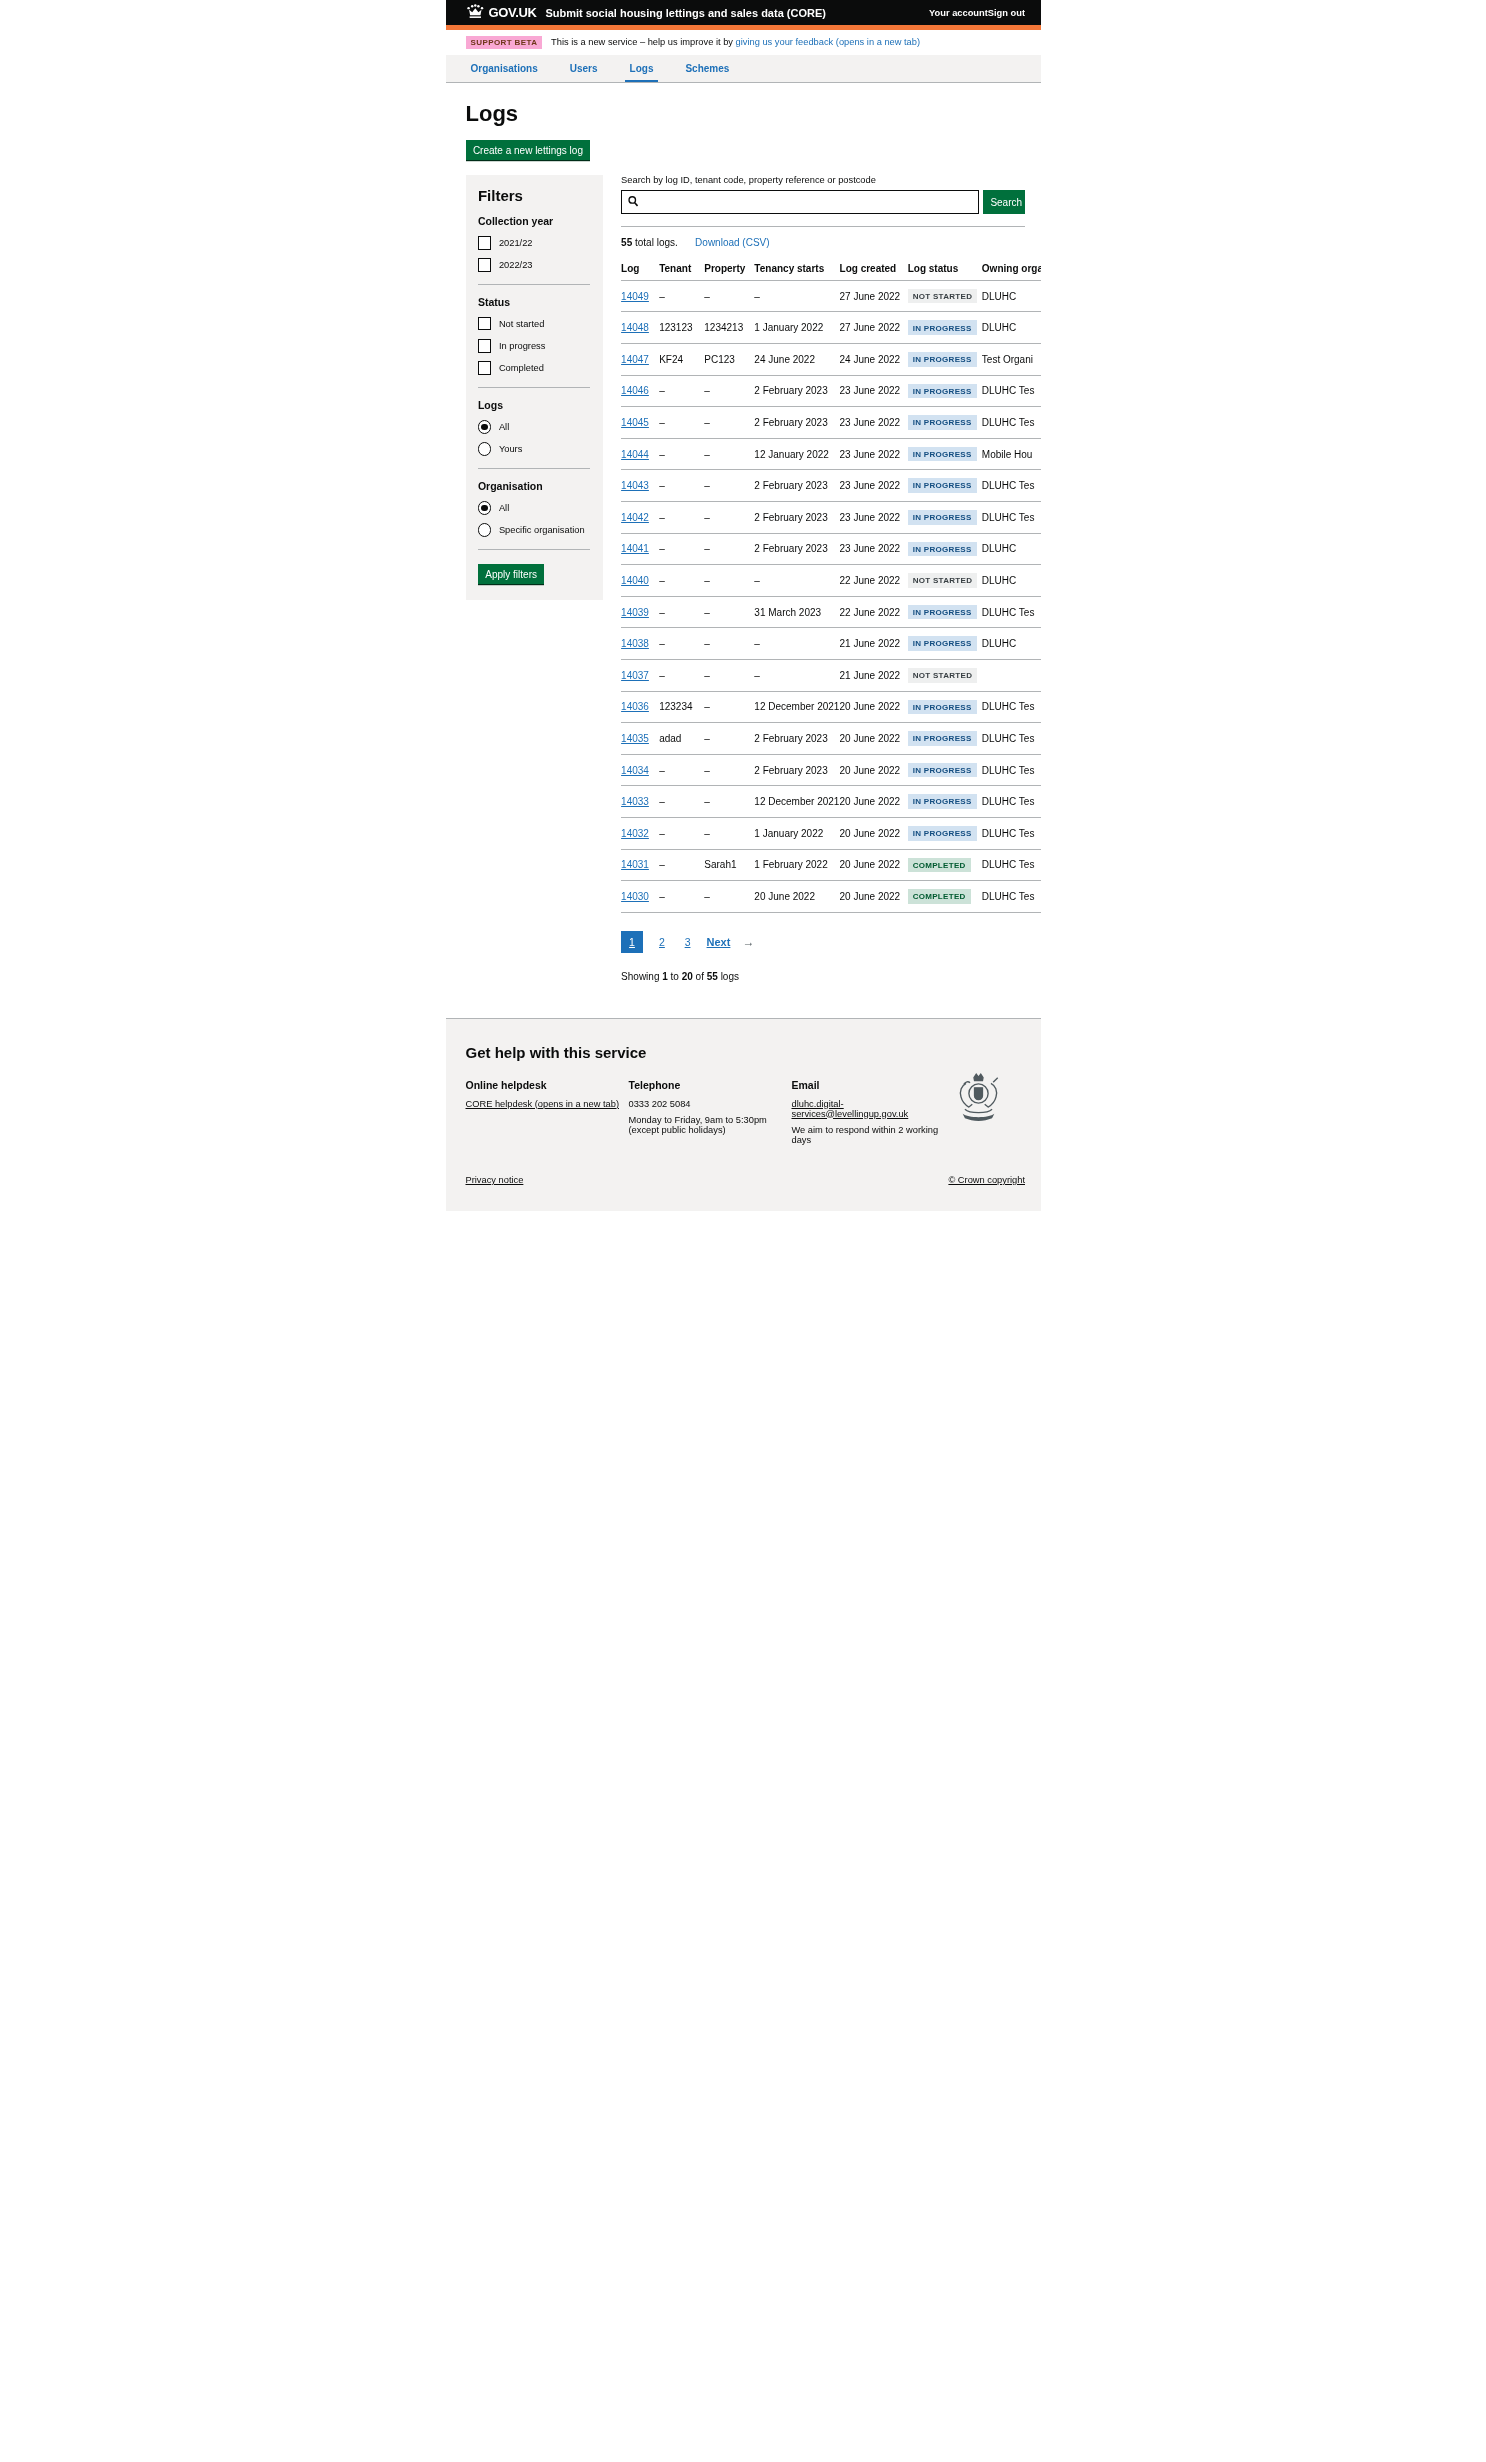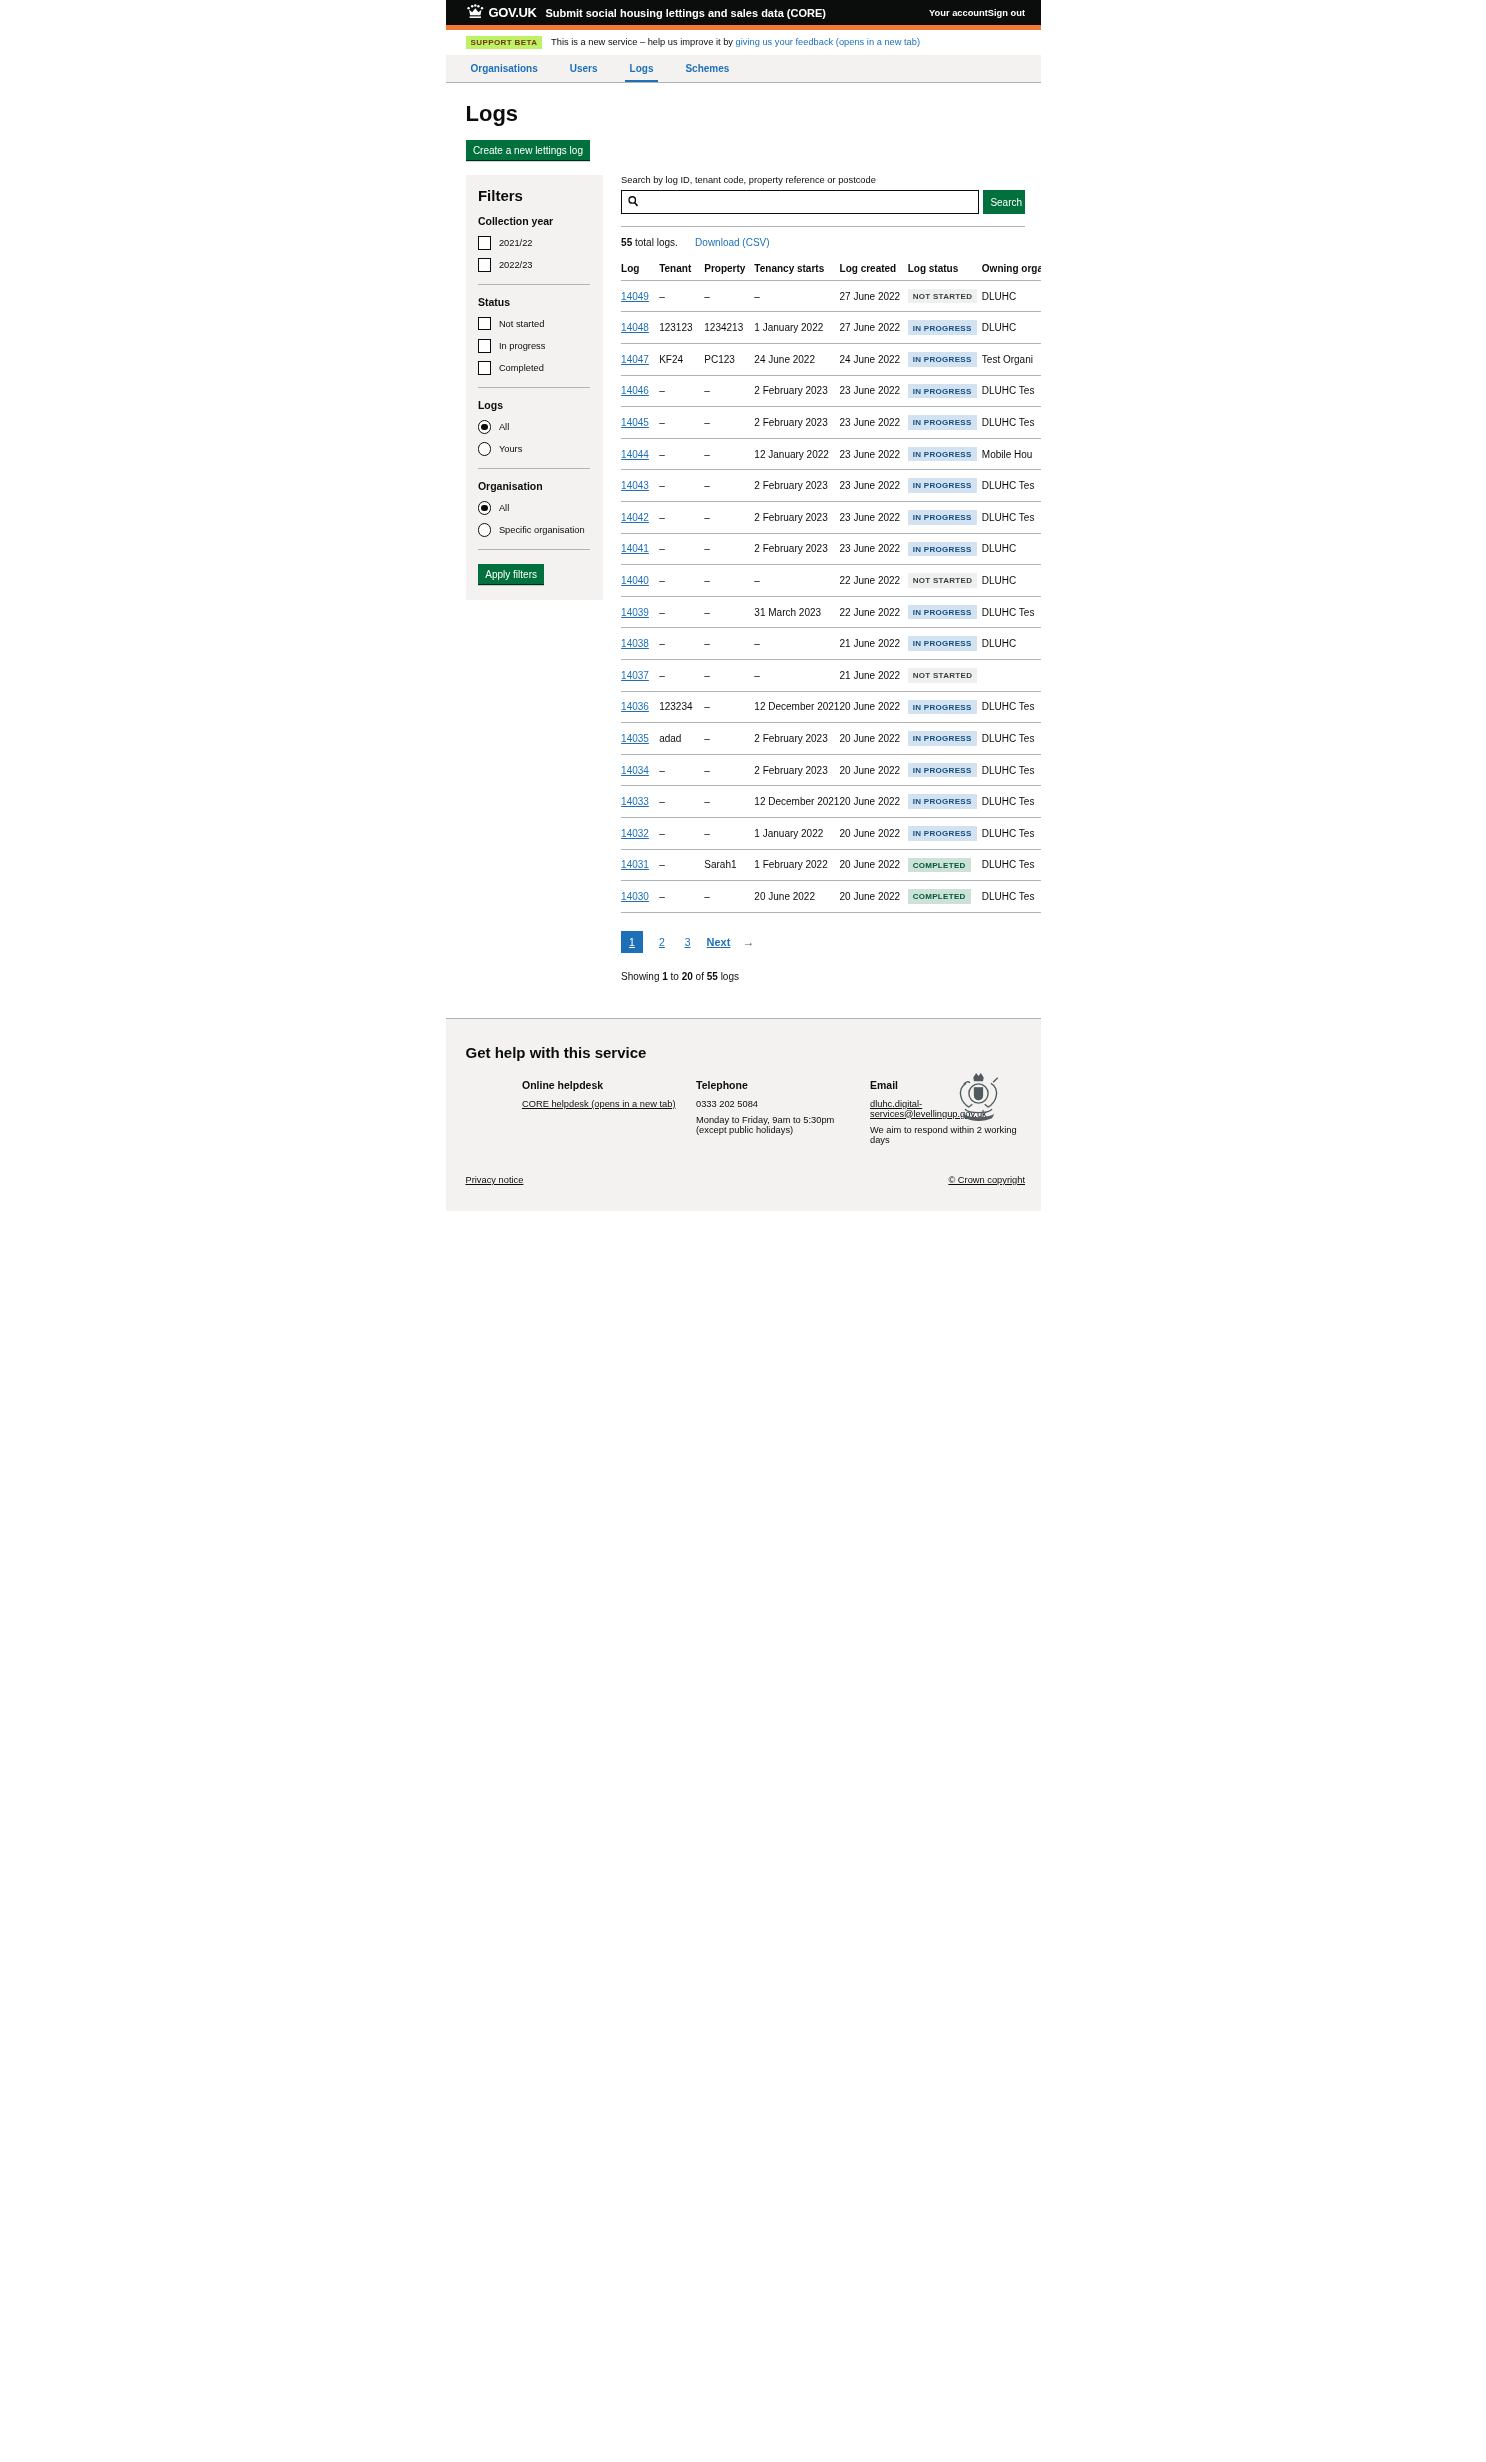--- a/index.html
+++ b/index.html
@@ -13,21 +13,21 @@
   .govuk-header .container { display:flex; align-items:center; height:25px; }
   .logo-wrap { display:flex; align-items:center; gap:4.3px; cursor:pointer; }
   .logotype { color:#fff; font-weight:700; font-size:13px; letter-spacing:-0.3px; }
   .service-name { color:#fff; font-size:11px; margin-left:8.7px; font-weight:700; }
   .header-links { margin-left:auto; display:flex; }
   .header-link { color:#fff; font-weight:700; font-size:9.3px; text-decoration:none; cursor:pointer; }
 
   
   .phase { padding:5.6px 0 6.2px; }
   .phase .container { display:flex; align-items:center; }
-  .phase-tag { display:inline-block; background:#bef264; color:#6e3619; font-weight:700; font-size:8px; letter-spacing:0.4px; padding:2.5px 5px 1.9px; }
+  .phase-tag { display:inline-block; background:#f9a8d4; color:#6e3619; font-weight:700; font-size:8px; letter-spacing:0.4px; padding:2.5px 5px 1.9px; }
   .phase-text { font-size:9.3px; margin-left:8.7px; }
   .phase-text a { color:#1d70b8; cursor:pointer; }
 
   
   .prim-nav { background:#f3f2f1; border-bottom:0.6px solid #b1b4b6; }
   .prim-nav .container { display:flex; gap:22px; }
   .nav-item { color:#1d70b8; font-weight:700; font-size:10px; text-decoration:none; padding:8px 5px 5.6px; border-bottom:2.5px solid transparent; cursor:pointer; }
   .nav-item.active { border-bottom-color:#1d70b8; }
 
   
@@ -80,21 +80,21 @@
   .page-link.current { background:#1d70b8; color:#fff; padding:5px 8px; }
   .next-link { color:#1d70b8; font-size:11px; font-weight:700; text-decoration:underline; cursor:pointer; }
   .next-arrow { color:#505a5f; font-size:11.8px; font-weight:700; }
   .showing-line { font-size:10px; margin:17.3px 0 30px; }
   .showing-line b { font-weight:700; }
 
   
   .footer { background:#f3f2f1; border-top:0.6px solid #b1b4b6; margin-top:6.2px; }
   .footer .container { padding-top:18.6px; padding-bottom:26px; position:relative; }
   .footer-heading { font-size:15px; font-weight:700; margin:6.2px 0 18.6px; }
-  .footer-cols { display:flex; gap:19px;justify-content:flex-end; }
+  .footer-cols { display:flex; gap:8px; }
   .footer-col { width:155px; }
   .footer-col h3 { font-size:10.5px; font-weight:700; margin:0 0 7.4px; }
   .footer-col p { font-size:9.3px; margin:0 0 6.2px; }
   .footer-col a { color:#0b0c0c; text-decoration:underline; cursor:pointer; font-size:9.3px; }
   .crest { position:absolute; right:34px; top:53px; }
   .footer-bottom { display:flex; justify-content:space-between; margin-top:24px; }
   .footer-bottom a { color:#0b0c0c; font-size:9.3px; text-decoration:underline; cursor:pointer; }
 </style>
 </head>
 <body>

